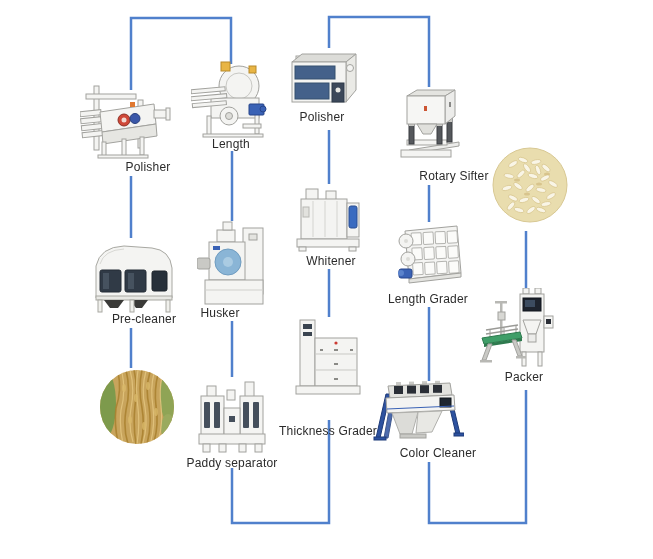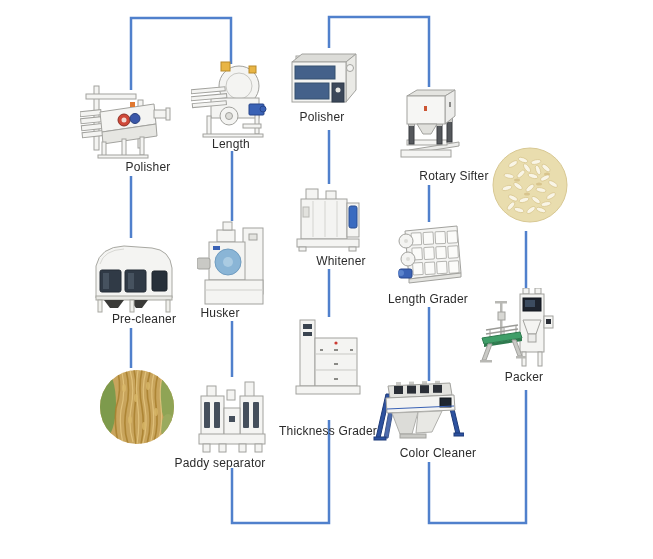--- a/index.html
+++ b/index.html
@@ -168,21 +168,21 @@
       <rect x="4" y="56" width="62" height="8"></rect>
       <rect x="6" y="64" width="7" height="4"></rect>
       <rect x="56" y="64" width="7" height="4"></rect>
     </g>
     <line x1="20" y1="18" x2="20" y2="54" stroke="#d4d4d0"></line>
     <line x1="32" y1="18" x2="32" y2="54" stroke="#d4d4d0"></line>
     <line x1="44" y1="18" x2="44" y2="54" stroke="#d4d4d0"></line>
     <rect x="56" y="23" width="8" height="22" rx="2" fill="#3a6bc0" stroke="#2a4f92"></rect>
     <rect x="10" y="24" width="6" height="10" fill="#e2e2de" stroke="#b8b8b4"></rect>
   </svg>
-  <span class="lbl" style="left:341px;top:254px">Whitener</span>
+  <span class="lbl" style="left:331px;top:254px">Whitener</span>
 
   <svg class="art" style="left:393px;top:221px" width="74" height="70" viewBox="0 0 74 70">
     <polygon points="12,10 64,5 68,52 16,58" fill="#f4f4f2" stroke="#a2a29e"></polygon>
     <g transform="rotate(-3 40 30)" fill="#fbfbf9" stroke="#b4b4b0">
       <rect x="19" y="11" width="10" height="12" rx="1"></rect>
         <rect x="31" y="11" width="10" height="12" rx="1"></rect>
         <rect x="43" y="11" width="10" height="12" rx="1"></rect>
         <rect x="55" y="11" width="10" height="12" rx="1"></rect>
       <rect x="19" y="26" width="10" height="12" rx="1"></rect>
         <rect x="31" y="26" width="10" height="12" rx="1"></rect>
@@ -218,21 +218,21 @@
       <rect x="62" y="66" width="7" height="8"></rect>
     </g>
     <g fill="#454f5c">
       <rect x="11" y="24" width="6" height="26" rx="1"></rect>
       <rect x="21" y="24" width="6" height="26" rx="1"></rect>
       <rect x="50" y="24" width="6" height="26" rx="1"></rect>
       <rect x="60" y="24" width="6" height="26" rx="1"></rect>
       <rect x="36" y="38" width="6" height="6"></rect>
     </g>
   </svg>
-  <span class="lbl" style="left:220px;top:456px">Paddy separator</span>
+  <span class="lbl" style="left:232px;top:456px">Paddy separator</span>
 
   <svg class="art" style="left:290px;top:316px" width="74" height="86" viewBox="0 0 74 86">
     <g fill="#f4f4f2" stroke="#a2a29e">
       <rect x="10" y="4" width="15" height="66"></rect>
       <rect x="25" y="22" width="42" height="48"></rect>
       <rect x="6" y="70" width="64" height="8"></rect>
     </g>
     <g fill="#3a4450">
       <rect x="13" y="8" width="9" height="5"></rect>
       <rect x="13" y="16" width="9" height="4"></rect>

